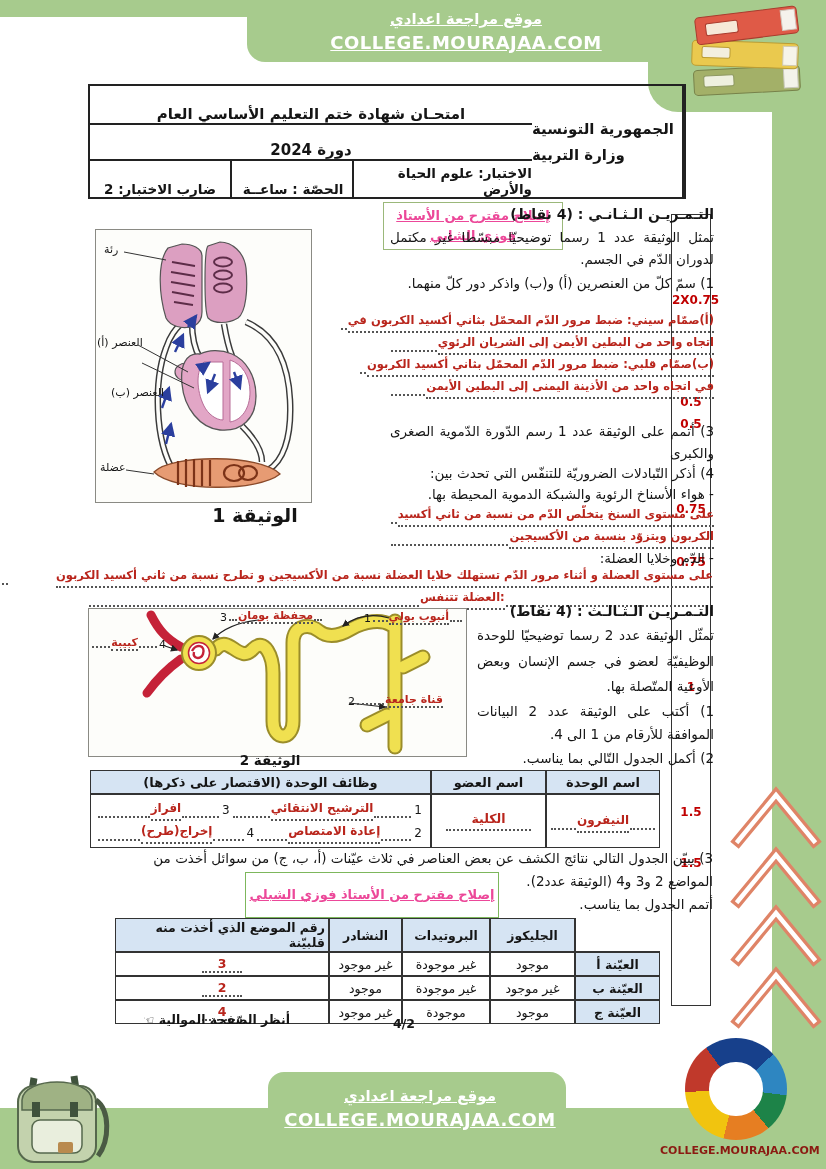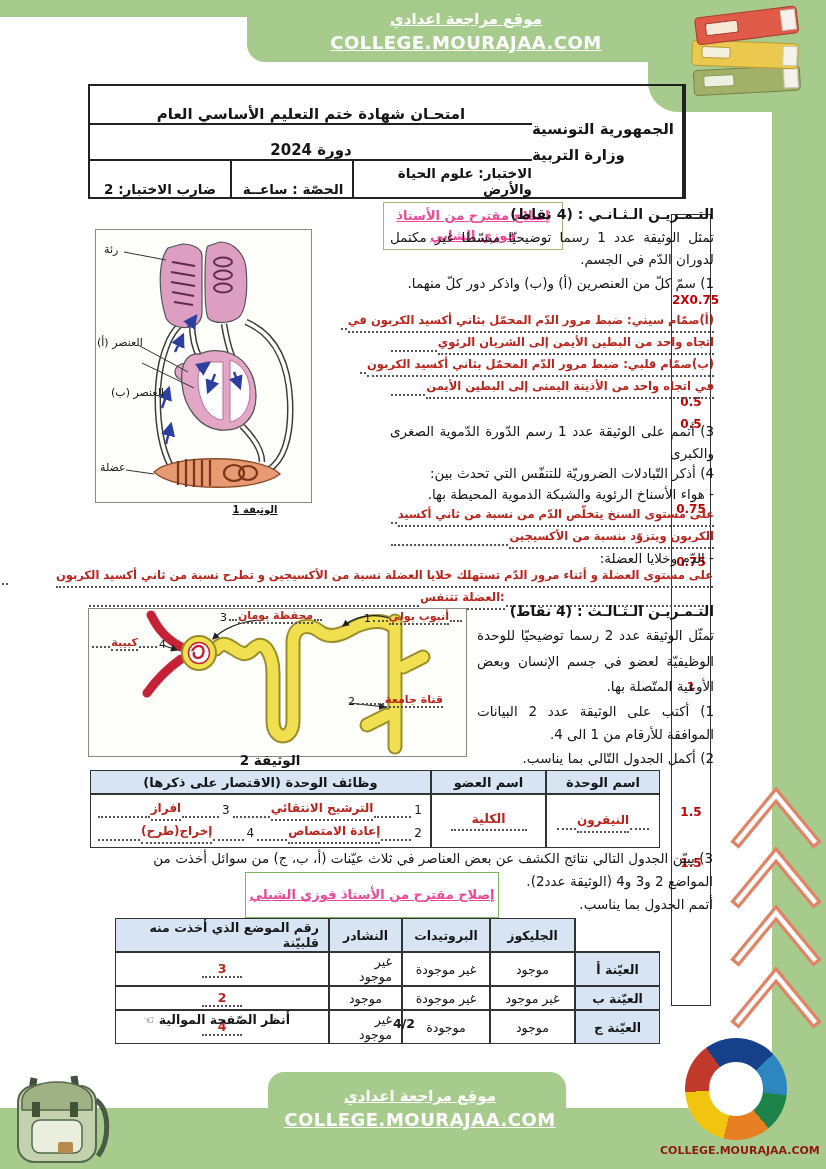--- a/index.html
+++ b/index.html
@@ -26,21 +26,21 @@
   .df{flex:1;border-bottom:2px dotted #555;height:2px;margin:0 1px 3px;min-width:6px;}
   .fig{position:absolute;border:1.3px solid #8a8a84;background:#fdfdfa;}
   .figlab{position:absolute;font-size:11px;white-space:nowrap;}
   .lblrow{position:absolute;display:flex;align-items:flex-end;direction:ltr;font-size:11px;}
   .lblrow .num{padding:0 1px;}
   .lblrow .aw{color:#b9251c;font-weight:bold;white-space:nowrap;border-bottom:2px dotted #555;}
   
   .tbl{position:absolute;direction:rtl;font-size:13px;}
   .trow{display:grid;}
   .tc{border:0.8px solid #333;display:flex;align-items:center;justify-content:center;
-      padding:1px 9px;min-height:20px;}
+      padding:1px 3px;min-height:20px;}
   .thd{background:#d6e4f3;font-weight:bold;}
   .fnline{display:flex;align-items:flex-end;width:100%;direction:rtl;font-size:12px;line-height:21px;}
   .fnline .num{padding:0 2px;}
   .fnline .aw{color:#b9251c;font-weight:bold;white-space:nowrap;border-bottom:2px dotted #555;}
   .posnum{color:#b9251c;font-weight:bold;border-bottom:2px dotted #555;padding:0 16px;}
   .scorebox{position:absolute;left:671px;top:214px;width:38px;height:790px;border:1.5px solid #333;background:#fff;}
   .score{position:absolute;left:0;width:38px;text-align:center;color:#c00000;font-weight:bold;
          font-size:12px;white-space:nowrap;}
   .notebox{position:absolute;background:#fff;display:flex;flex-direction:column;align-items:center;
            justify-content:center;}
@@ -228,21 +228,21 @@
           <path d="M42,115 L92,142"></path>
           <path d="M46,133 L98,158"></path>
           <path d="M30,240 L58,244"></path>
       </g>
     </svg>
     <div class="figlab" style="left:8px;top:13px;">رئة</div>
     <div class="figlab" style="left:1px;top:106px;">العنصر (أ)</div>
     <div class="figlab" style="left:15px;top:124px;margin-top:32px;">العنصر (ب)</div>
     <div class="figlab" style="left:4px;top:231px;">عضلة</div>
   </div>
-  <div class="abs b ctr" style="left:205px;top:504px;width:100px;font-size:10px;text-decoration:underline;">الوثيقة 1</div>
+  <div class="abs b ctr" style="left:205px;top:504px;width:100px;font-size:19px;">الوثيقة 1</div>
 
   <div class="t b" style="left:477px;top:600px;width:237px;font-size:14px;">
     <span>التـمـريـن الـثـالـث :</span>
     <span>(4 نقاط)</span>
   </div>
   <div class="t j" style="left:477px;top:623px;width:237px;line-height:25.5px;">تمثّل الوثيقة عدد 2 رسما توضيحيّا للوحدة الوظيفيّة لعضو في جسم الإنسان وبعض الأوعية المتّصلة بها.</div>
   <div class="t j" style="left:477px;top:700px;width:237px;line-height:23px;">1) أكتب على الوثيقة عدد 2 البيانات الموافقة للأرقام من 1 الى 4.</div>
   <div class="t" style="left:477px;top:747px;width:237px;">2) أكمل الجدول التّالي بما يناسب.</div>
 
   <div class="fig" style="left:88px;top:608px;width:377px;height:147px;">

